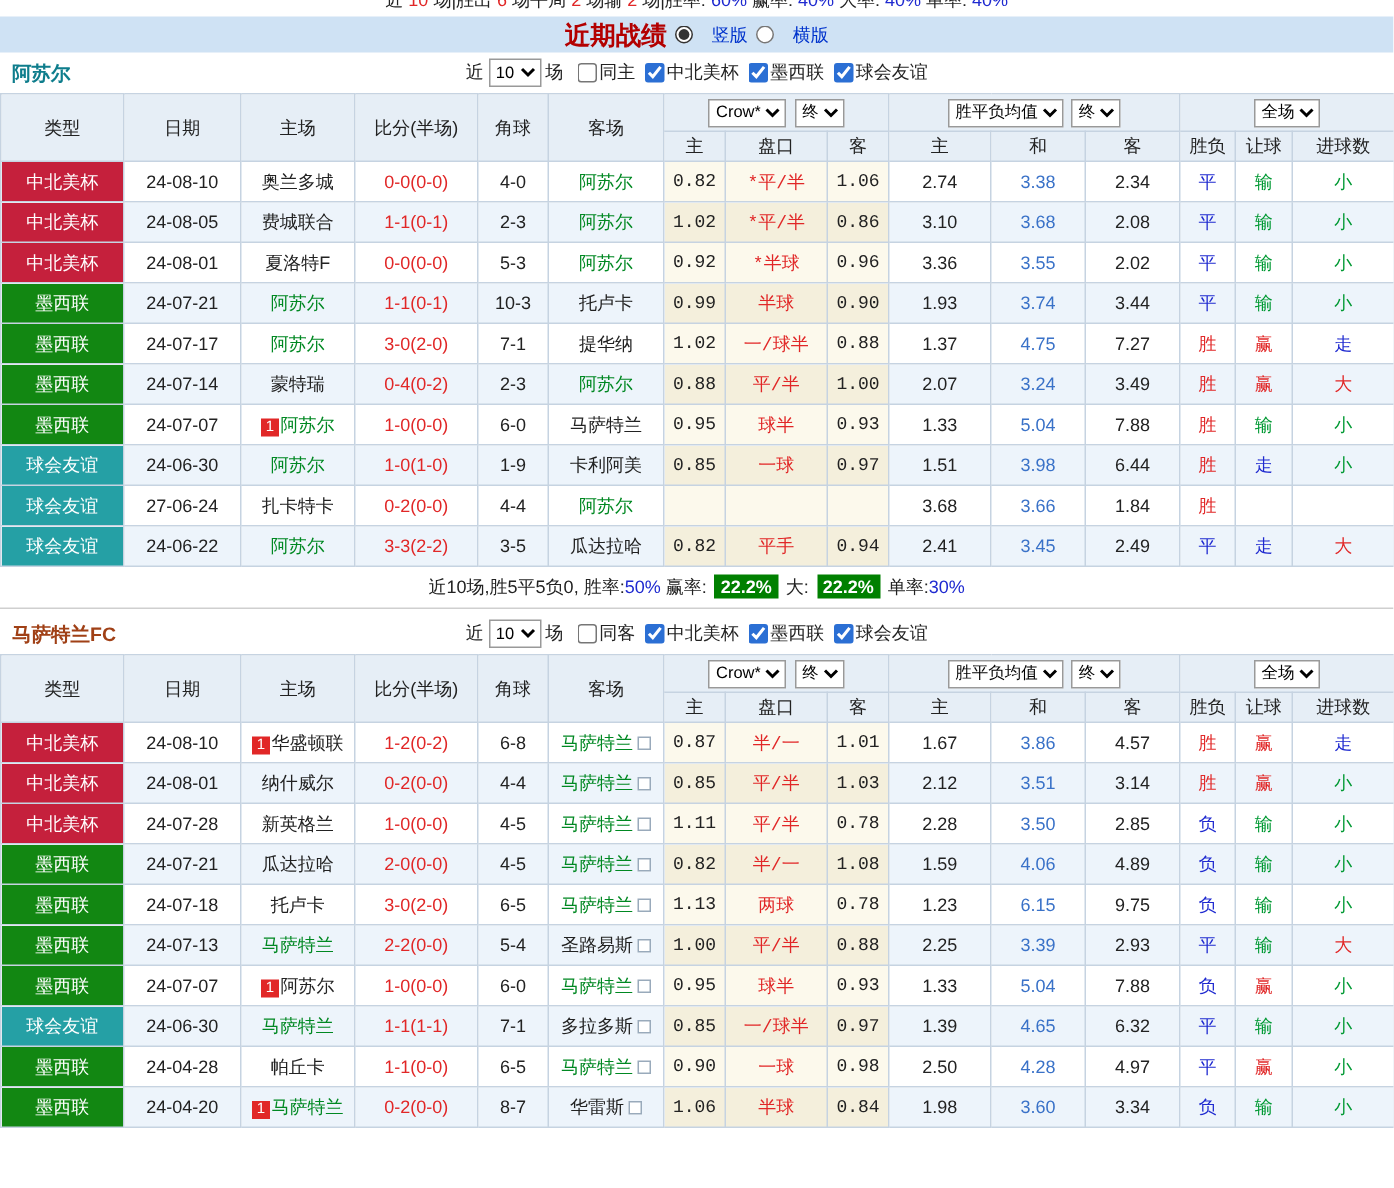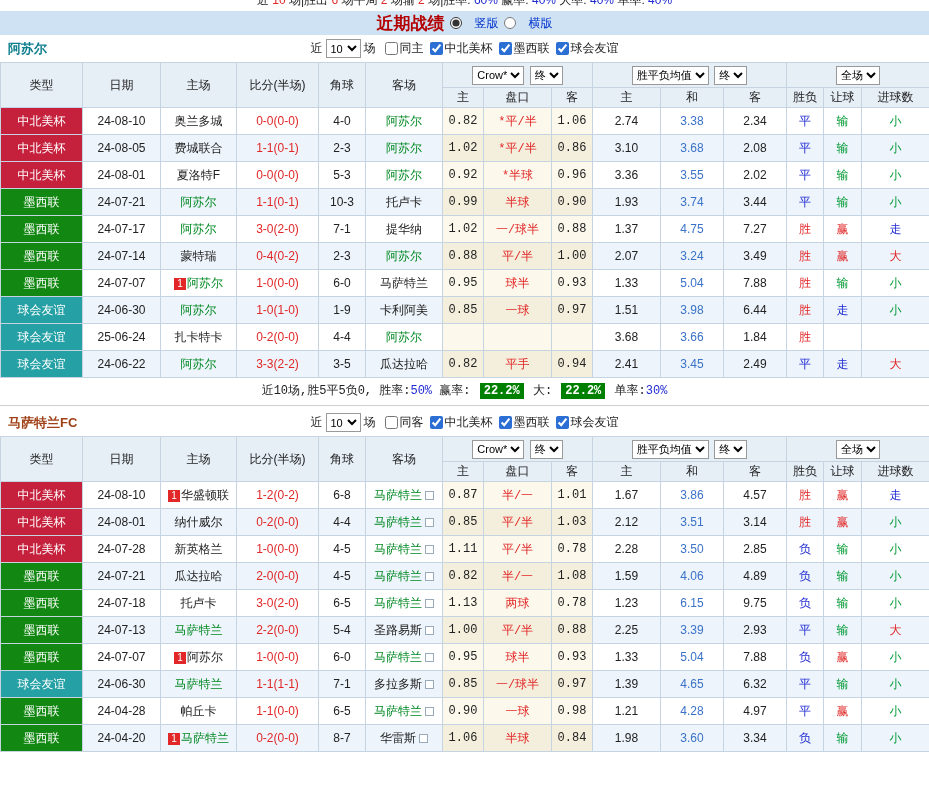--- a/index.html
+++ b/index.html
@@ -38,21 +38,21 @@
   .stats tbody tr td.t-cup{background:var(--type_cup)!important;color:#fff;}
   .stats tbody tr td.t-league{background:var(--type_league)!important;color:#fff;}
   .stats tbody tr td.t-friendly{background:var(--type_friendly)!important;color:#fff;}
   .score-cell{color:var(--red);}
   td.pan{color:var(--red);}
   td.mean-mid{color:var(--mean_blue);}
   .focus{color:var(--focus_team);}
   .badge1{display:inline-block;background:var(--red);color:#fff;font-size:10px;line-height:12px;width:12px;height:12px;margin-right:1px;text-align:center;}
   .mini-box{display:inline-block;width:9px;height:9px;border:1px solid #9ab;background:#fff;margin-left:3px;vertical-align:-1px;cursor:pointer;}
 
-  .summary{height:26px;line-height:26px;text-align:center;font-family:Liberation Mono, monospace;}
+  .summary{height:26px;line-height:26px;text-align:center;}
   .sum-badge{background:var(--badge_bg);color:#fff;padding:1px 4px;font-weight:bold;margin:0 2px;}
   .section-divider{height:1px;background:#cfcfcf;margin:1px 0 3px;}
 </style>
 </head>
 <body>
 
 <div class="top-strip">
   <div class="top-strip-inner" id="top-strip-inner"><span class="c-k">近 </span><span class="c-r">10</span><span class="c-k"> 场|胜出 </span><span class="c-r">6</span><span class="c-k"> 场平局 </span><span class="c-r">2</span><span class="c-k"> 场输 </span><span class="c-r">2</span><span class="c-k"> 场|胜率: </span><span class="c-b">60%</span><span class="c-k"> 赢率: </span><span class="c-b">40%</span><span class="c-k"> 大率: </span><span class="c-b">40%</span><span class="c-k"> 单率: </span><span class="c-b">40%</span></div>
 </div>
 
@@ -272,21 +272,21 @@
           <td class="odds-col">0.97</td>
           <td>1.51</td>
           <td class="mean-mid">3.98</td>
           <td>6.44</td>
           <td class="c-r">胜</td>
           <td class="c-b">走</td>
           <td class="c-g">小</td>
         </tr>
         <tr>
           <td class="type-cell t-friendly">球会友谊</td>
-          <td class="date-cell">25-06-24</td>
+          <td class="date-cell">27-06-24</td>
           <td class="team-cell"><span>扎卡特卡</span></td>
           <td class="score-cell">0-2(0-0)</td>
           <td class="corner-cell">4-4</td>
           <td class="team-cell"><span class="focus">阿苏尔</span></td>
           <td class="odds-col"></td>
           <td class="odds-col pan"></td>
           <td class="odds-col"></td>
           <td>3.68</td>
           <td class="mean-mid">3.66</td>
           <td>1.84</td>
@@ -530,21 +530,21 @@
         <tr>
           <td class="type-cell t-league">墨西联</td>
           <td class="date-cell">24-04-28</td>
           <td class="team-cell"><span>帕丘卡</span></td>
           <td class="score-cell">1-1(0-0)</td>
           <td class="corner-cell">6-5</td>
           <td class="team-cell"><span class="focus">马萨特兰</span><span class="mini-box"></span></td>
           <td class="odds-col">0.90</td>
           <td class="odds-col pan">一球</td>
           <td class="odds-col">0.98</td>
-          <td>1.21</td>
+          <td>2.50</td>
           <td class="mean-mid">4.28</td>
           <td>4.97</td>
           <td class="c-b">平</td>
           <td class="c-r">赢</td>
           <td class="c-g">小</td>
         </tr>
         <tr>
           <td class="type-cell t-league">墨西联</td>
           <td class="date-cell">24-04-20</td>
           <td class="team-cell"><span class="badge1">1</span><span class="focus">马萨特兰</span></td>

